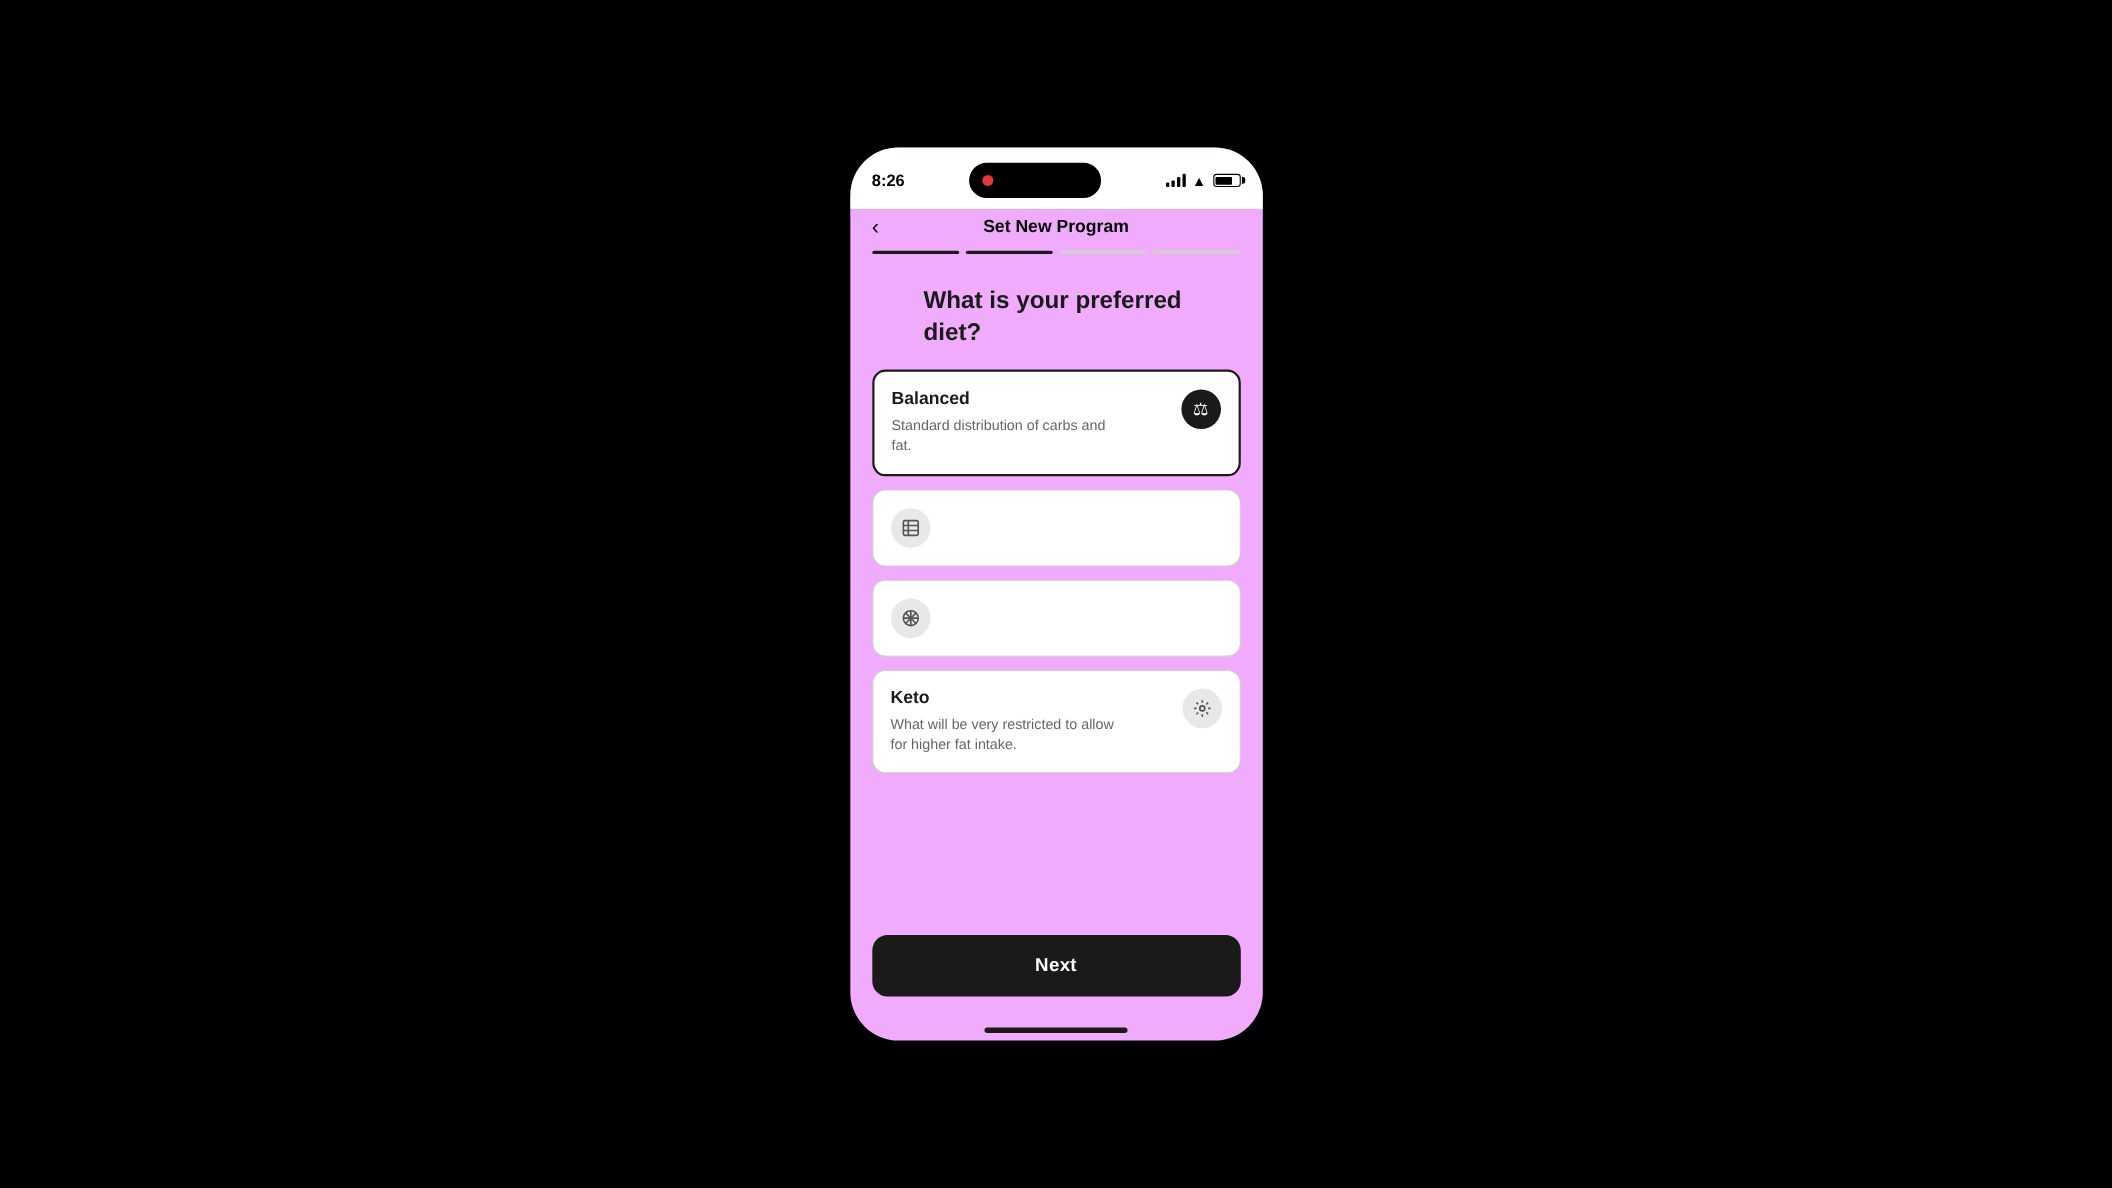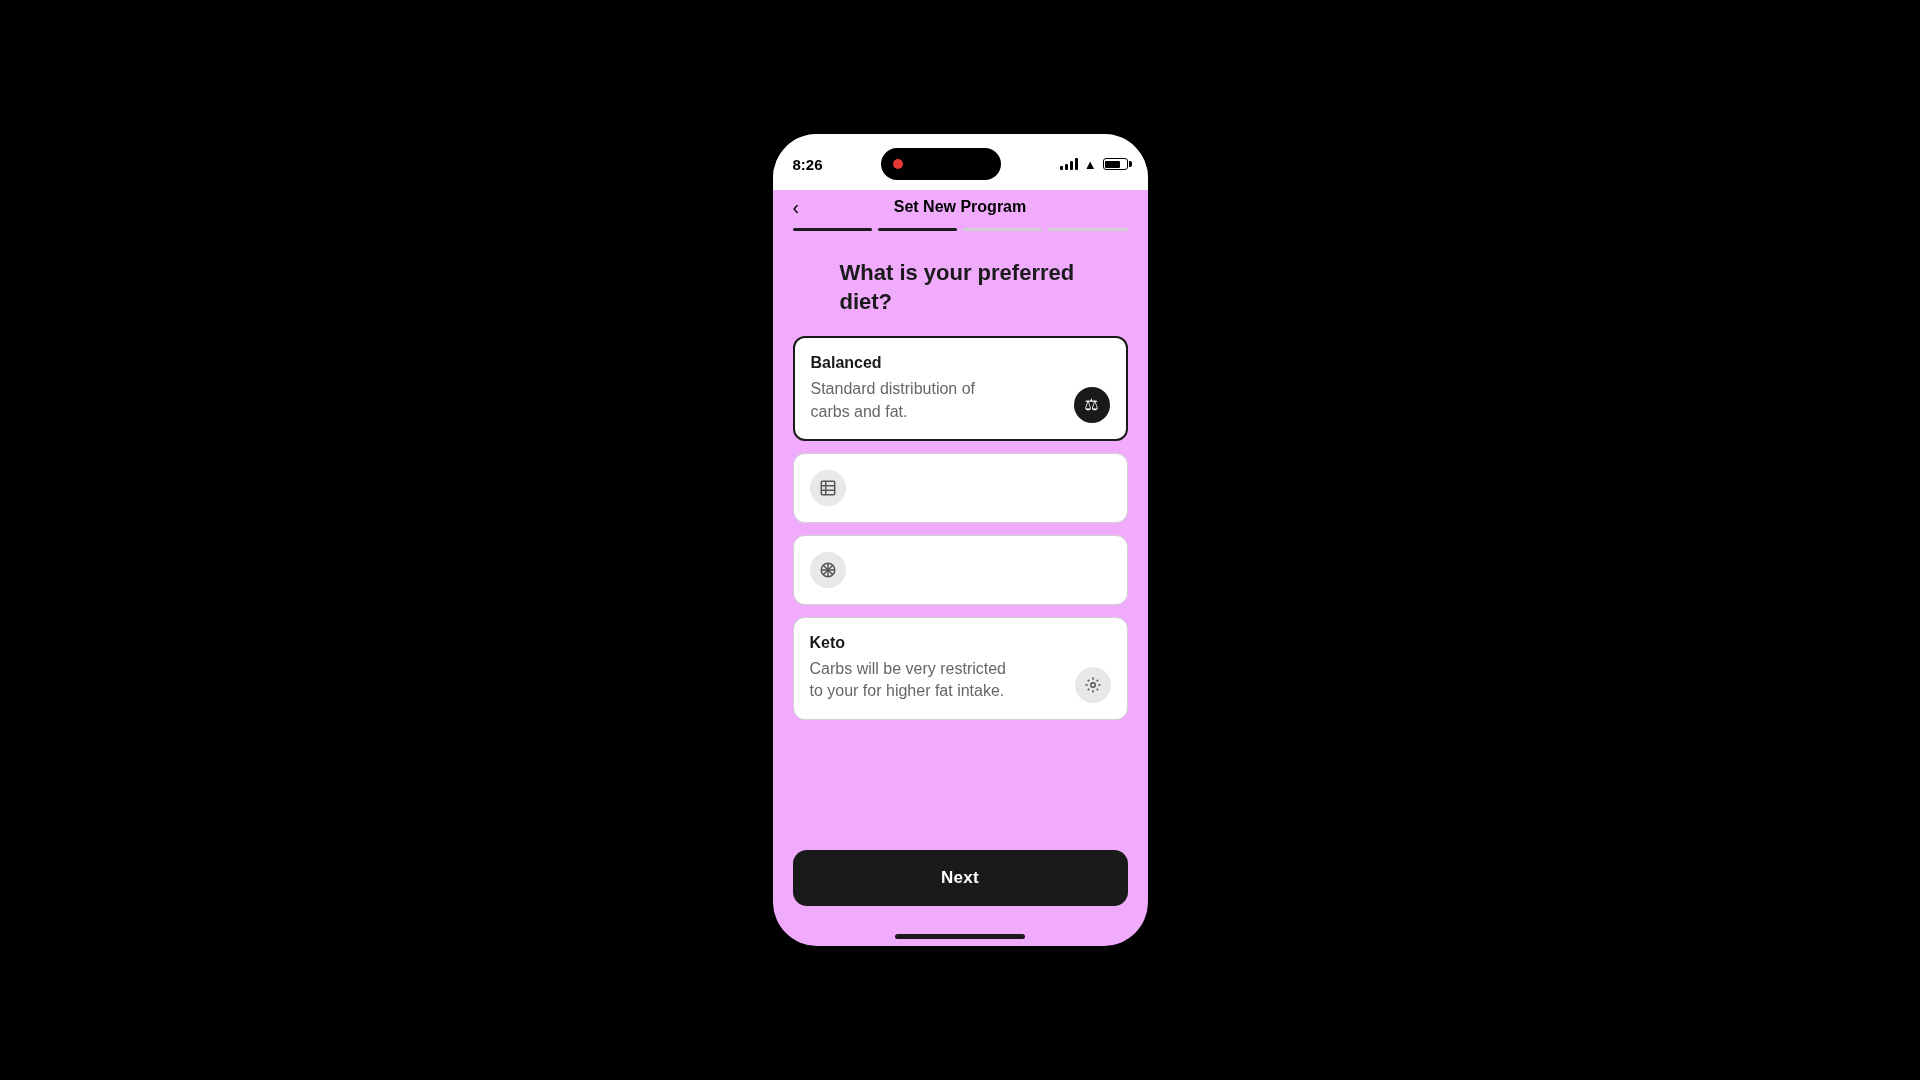--- a/index.html
+++ b/index.html
@@ -183,21 +183,21 @@
       margin-left: 47px;
     }
 
     
     .diet-card {
       border: 1.5px solid #d0d0d0;
       border-radius: 12px;
       padding: 16px;
       margin-bottom: 12px;
       display: flex;
-      align-items: flex-end;
+      align-items: flex-start;
       justify-content: space-between;
       cursor: pointer;
       background: #fff;
       gap: 44px;
     }
 
     .diet-card.selected {
       border-color: #1a1a1a;
       border-width: 2px;
     }
@@ -208,21 +208,21 @@
     }
 
     .diet-card-title {
       font-size: 16px;
       font-weight: 600;
       color: #1a1a1a;
       margin-bottom: 6px;
     }
 
     .diet-card-desc {
-      font-size: 16px;
+      font-size: 13px;
       color: #666;
       line-height: 1.4;
     }
 
     .diet-card-icon {
       width: 36px;
       height: 36px;
       border-radius: 50%;
       display: flex;
       align-items: center;
@@ -344,21 +344,21 @@
           <line x1="3" y1="12" x2="21" y2="12"></line>
           <line x1="5.6" y1="5.6" x2="18.4" y2="18.4"></line>
           <line x1="18.4" y1="5.6" x2="5.6" y2="18.4"></line>
         </svg>
       </div>
     </div>
 
     <div class="diet-card">
       <div class="diet-card-text">
         <div class="diet-card-title">Keto</div>
-        <div class="diet-card-desc">Carbs will be very restricted to your for higher fat intake.</div>
+        <div class="diet-card-desc">What will be very restricted to allow for higher fat intake.</div>
       </div>
       <div class="diet-card-icon light">
         <svg width="18" height="18" viewBox="0 0 24 24" fill="none" stroke="#555" stroke-width="2">
           <circle cx="12" cy="12" r="3"></circle>
           <path d="M12 2v3M12 19v3M2 12h3M19 12h3M4.9 4.9l2.1 2.1M16.9 16.9l2.1 2.1M4.9 19.1l2.1-2.1M16.9 7.1l2.1-2.1"></path>
         </svg>
       </div>
     </div>
   </div>
 

